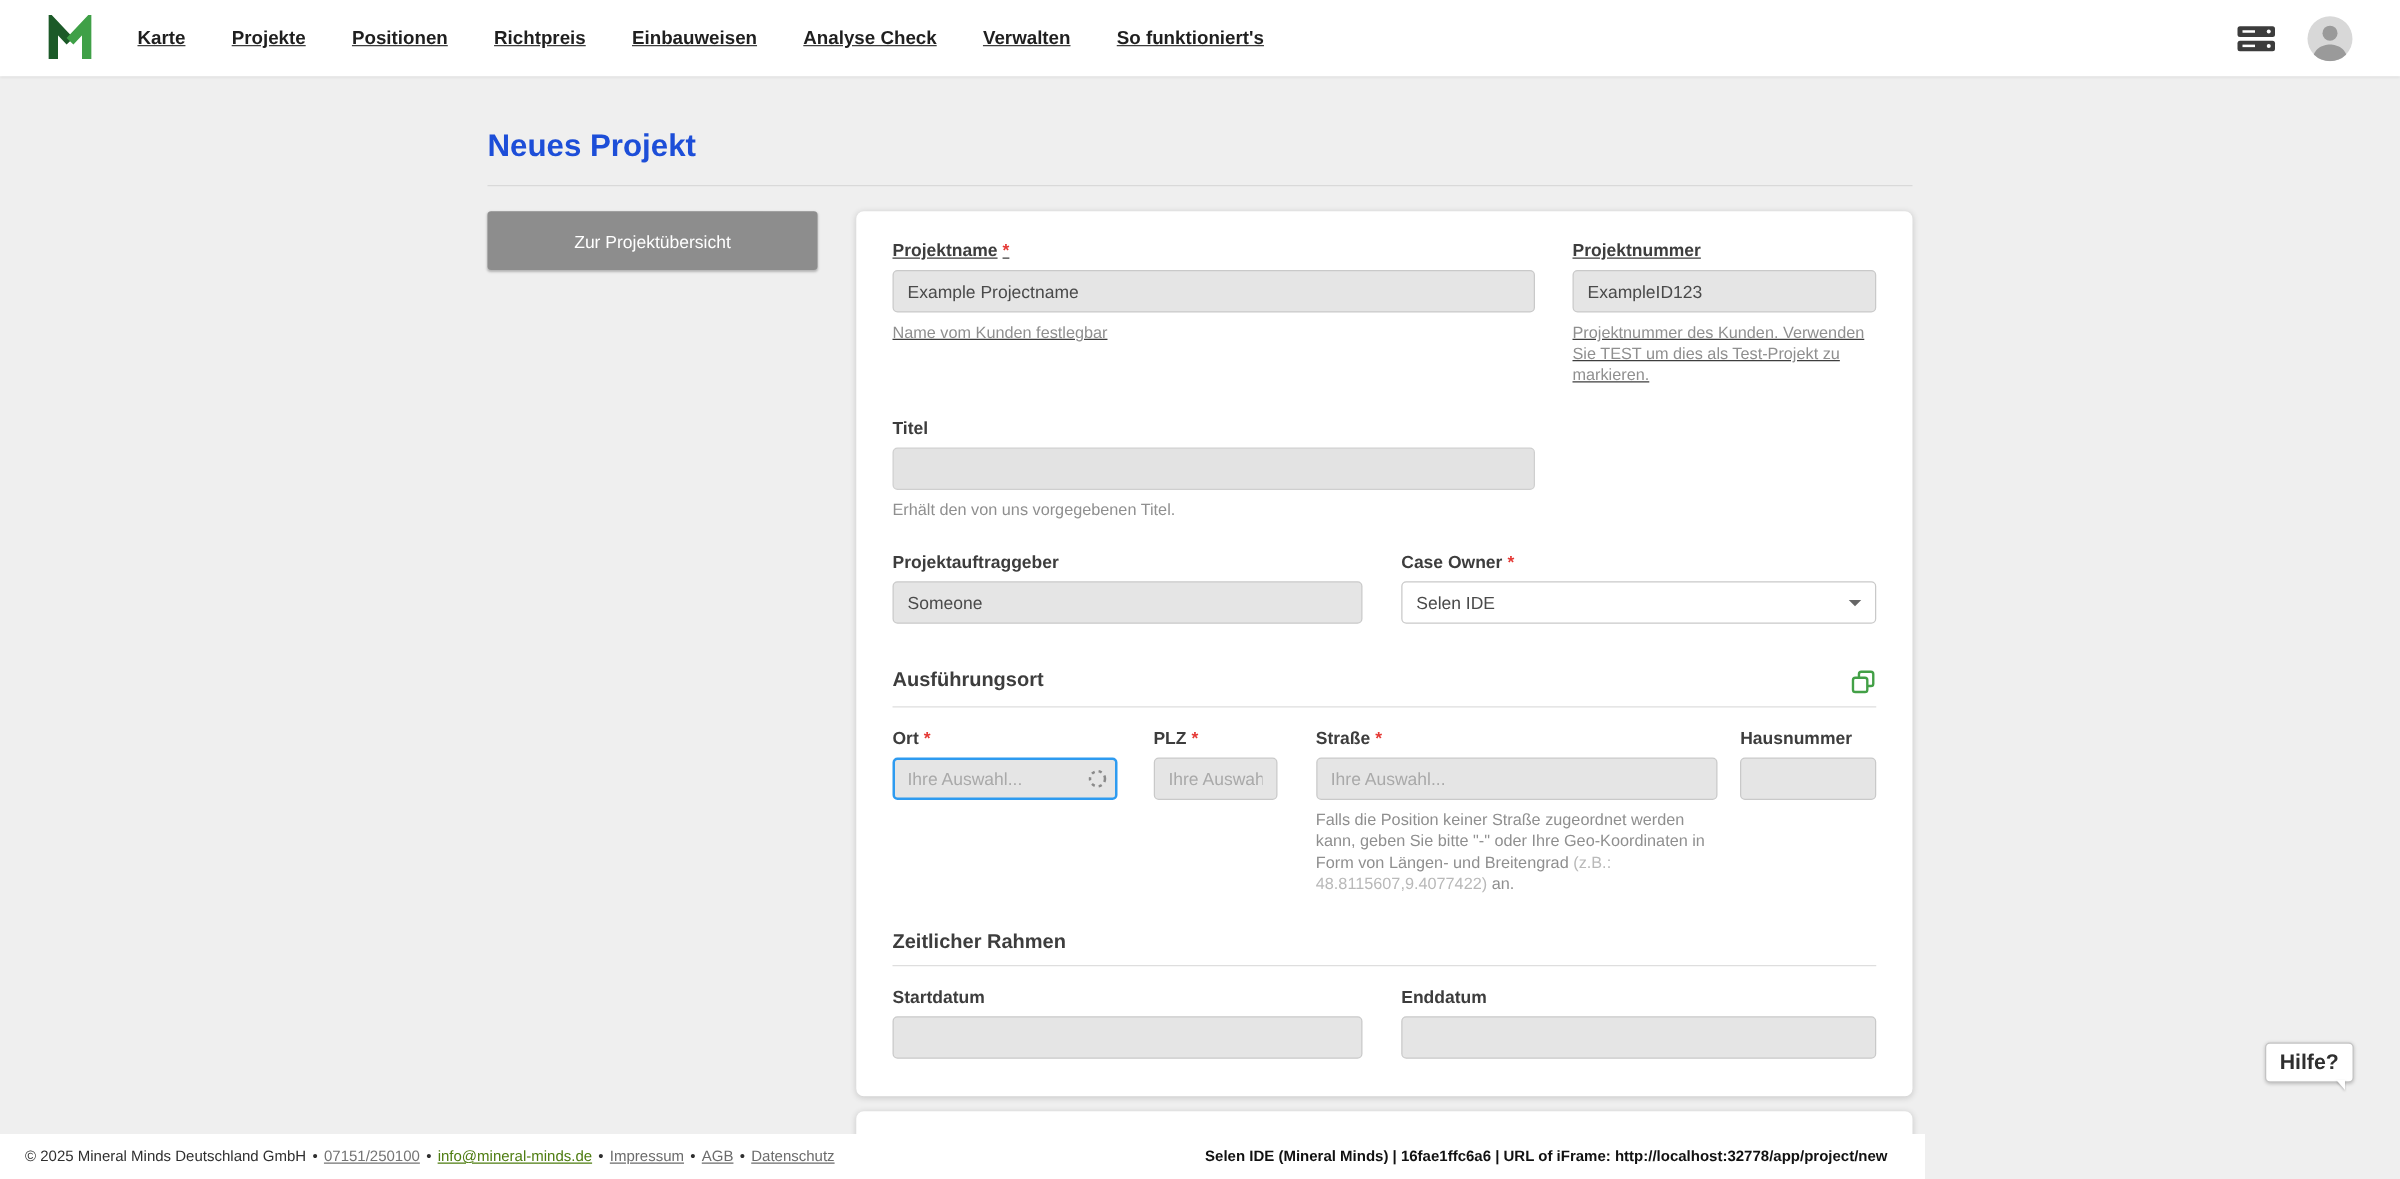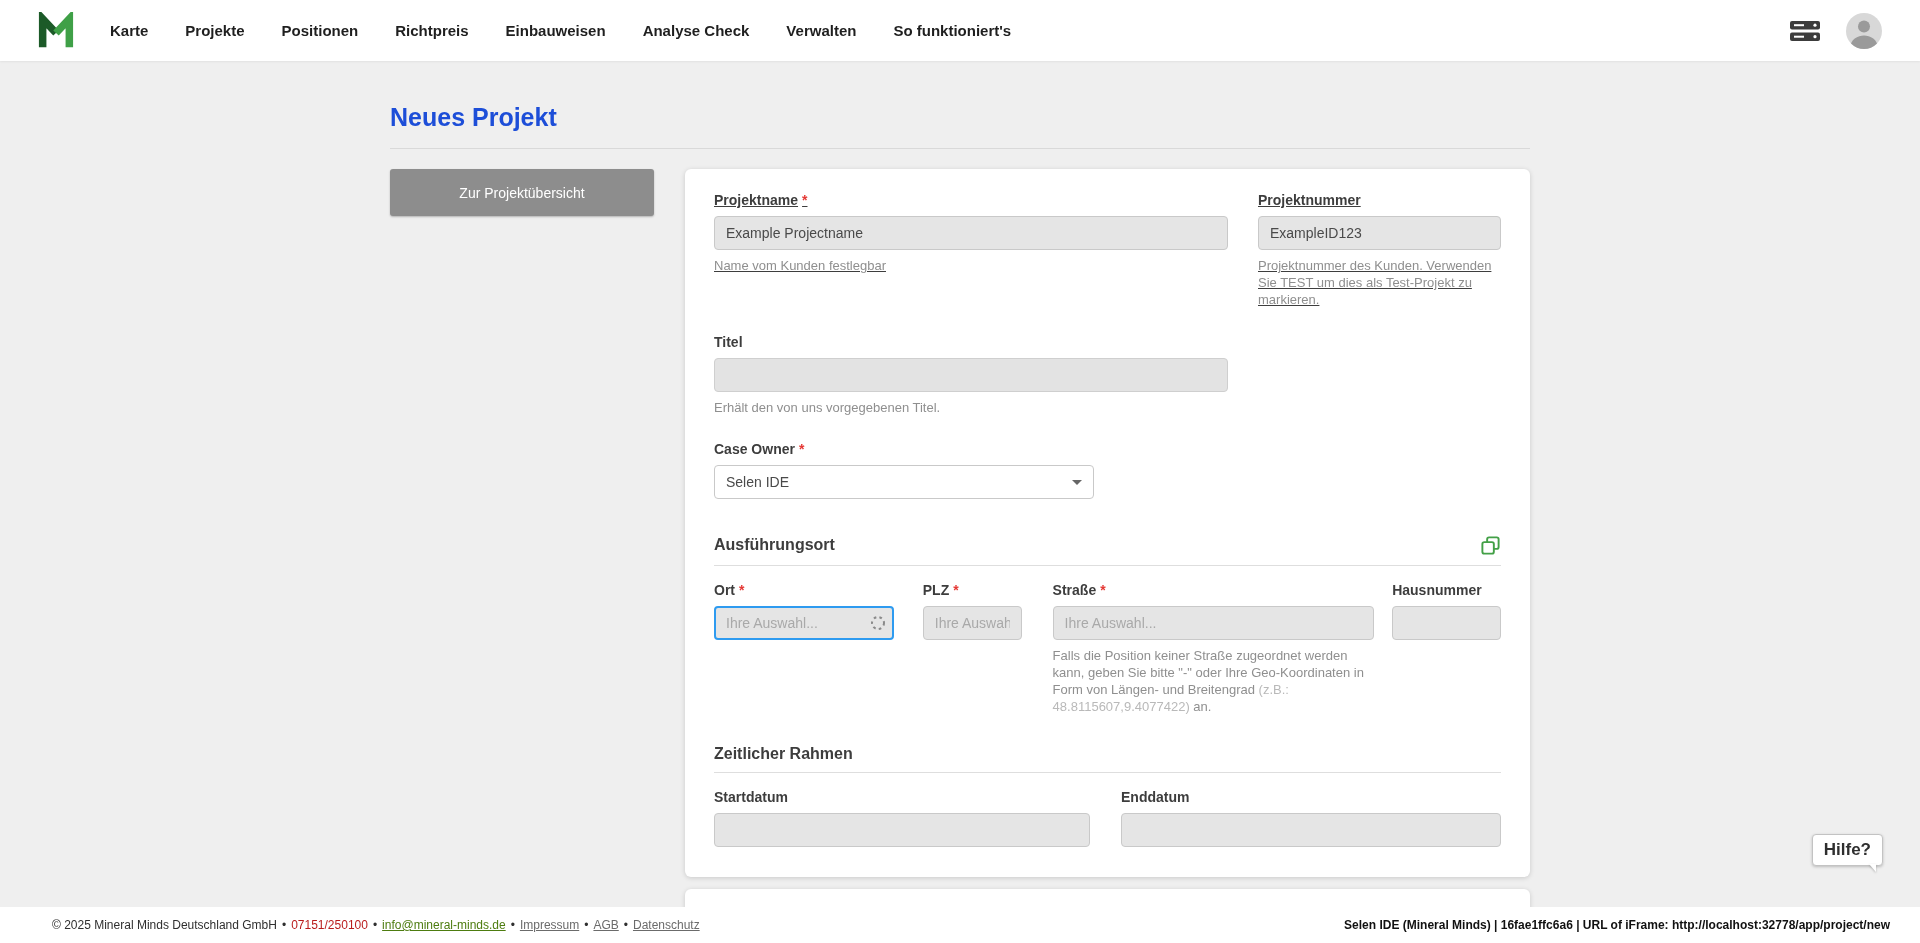--- a/index.html
+++ b/index.html
@@ -15,20 +15,21 @@
   
   .navbar {
     height: 61px;
     background: #ffffff;
     display: flex;
     align-items: center;
     padding: 0 38px 0 36px;
     box-shadow: 0 1px 2px rgba(0,0,0,0.06);
     position: relative;
     z-index: 5;
+    text-decoration: underline;
   }
   .logo { display: flex; align-items: center; margin-right: 34px; cursor: pointer; }
   .nav-items { display: flex; align-items: center; gap: 37px; }
   .nav-item {
     font-size: 15px; font-weight: bold; color: #1f1f1f;
     text-decoration: none; cursor: pointer; white-space: nowrap;
   }
   .nav-right { margin-left: auto; display: flex; align-items: center; gap: 24px; }
   .avatar {
     width: 36px; height: 36px; border-radius: 50%;
@@ -133,29 +134,29 @@
   }
   .help-bubble::after {
     content: ""; position: absolute; right: 6px; bottom: -7px;
     width: 0; height: 0;
     border-left: 7px solid transparent; border-top: 8px solid #ffffff;
     filter: drop-shadow(0 1px 1px rgba(0,0,0,0.25));
   }
 
   
   .footer {
-    position: fixed; left: 0; bottom: 0; width: 1920px; height: 36px;
+    position: fixed; left: 0; bottom: 0; width: 1540px; height: 36px;
     background: #ffffff;
     display: flex; align-items: center; justify-content: space-between;
-    padding: 0 30px 0 52px;
+    padding: 0 30px 0 20px;
     font-size: 12px; color: #2f2f2f; z-index: 10;
   }
   .footer-left { display: flex; align-items: center; gap: 5px; white-space: nowrap; }
   .sep { color: #2f2f2f; }
-  .link-accent { color: #b91c1c; cursor: pointer; }
+  .link-accent { color: #737373; text-decoration: underline; cursor: pointer; }
   .link-green  { color: #4d7c0f; text-decoration: underline; cursor: pointer; }
   .link-gray   { color: #6b6b6b; text-decoration: underline; cursor: pointer; }
   .footer-right { white-space: nowrap; font-weight: bold; color: #111111; }
 </style>
 </head>
 <body>
 
 <header class="navbar">
   <div class="logo">
     <svg width="40" height="37" viewBox="0 0 48 44">
@@ -219,20 +220,24 @@
 
       <div class="form-row mb-row2">
         <div class="col-main">
           <label class="field-label">Titel</label>
           <input class="text-input" type="text" disabled="" style="">
           <div class="helper">Erhält den von uns vorgegebenen Titel.</div>
         </div>
       </div>
 
       <div class="form-row mb-row3">
+        <div class="col-half-l">
+          <label class="field-label">Projektauftraggeber</label>
+          <input class="text-input" type="text" value="Someone" style="">
+        </div>
         <div class="col-half-r">
           <label class="field-label">
             <span>Case Owner</span><span class="req">*</span>
           </label>
           <div class="select-box">
             <span>Selen IDE</span>
             <span class="caret"></span>
           </div>
         </div>
       </div>

